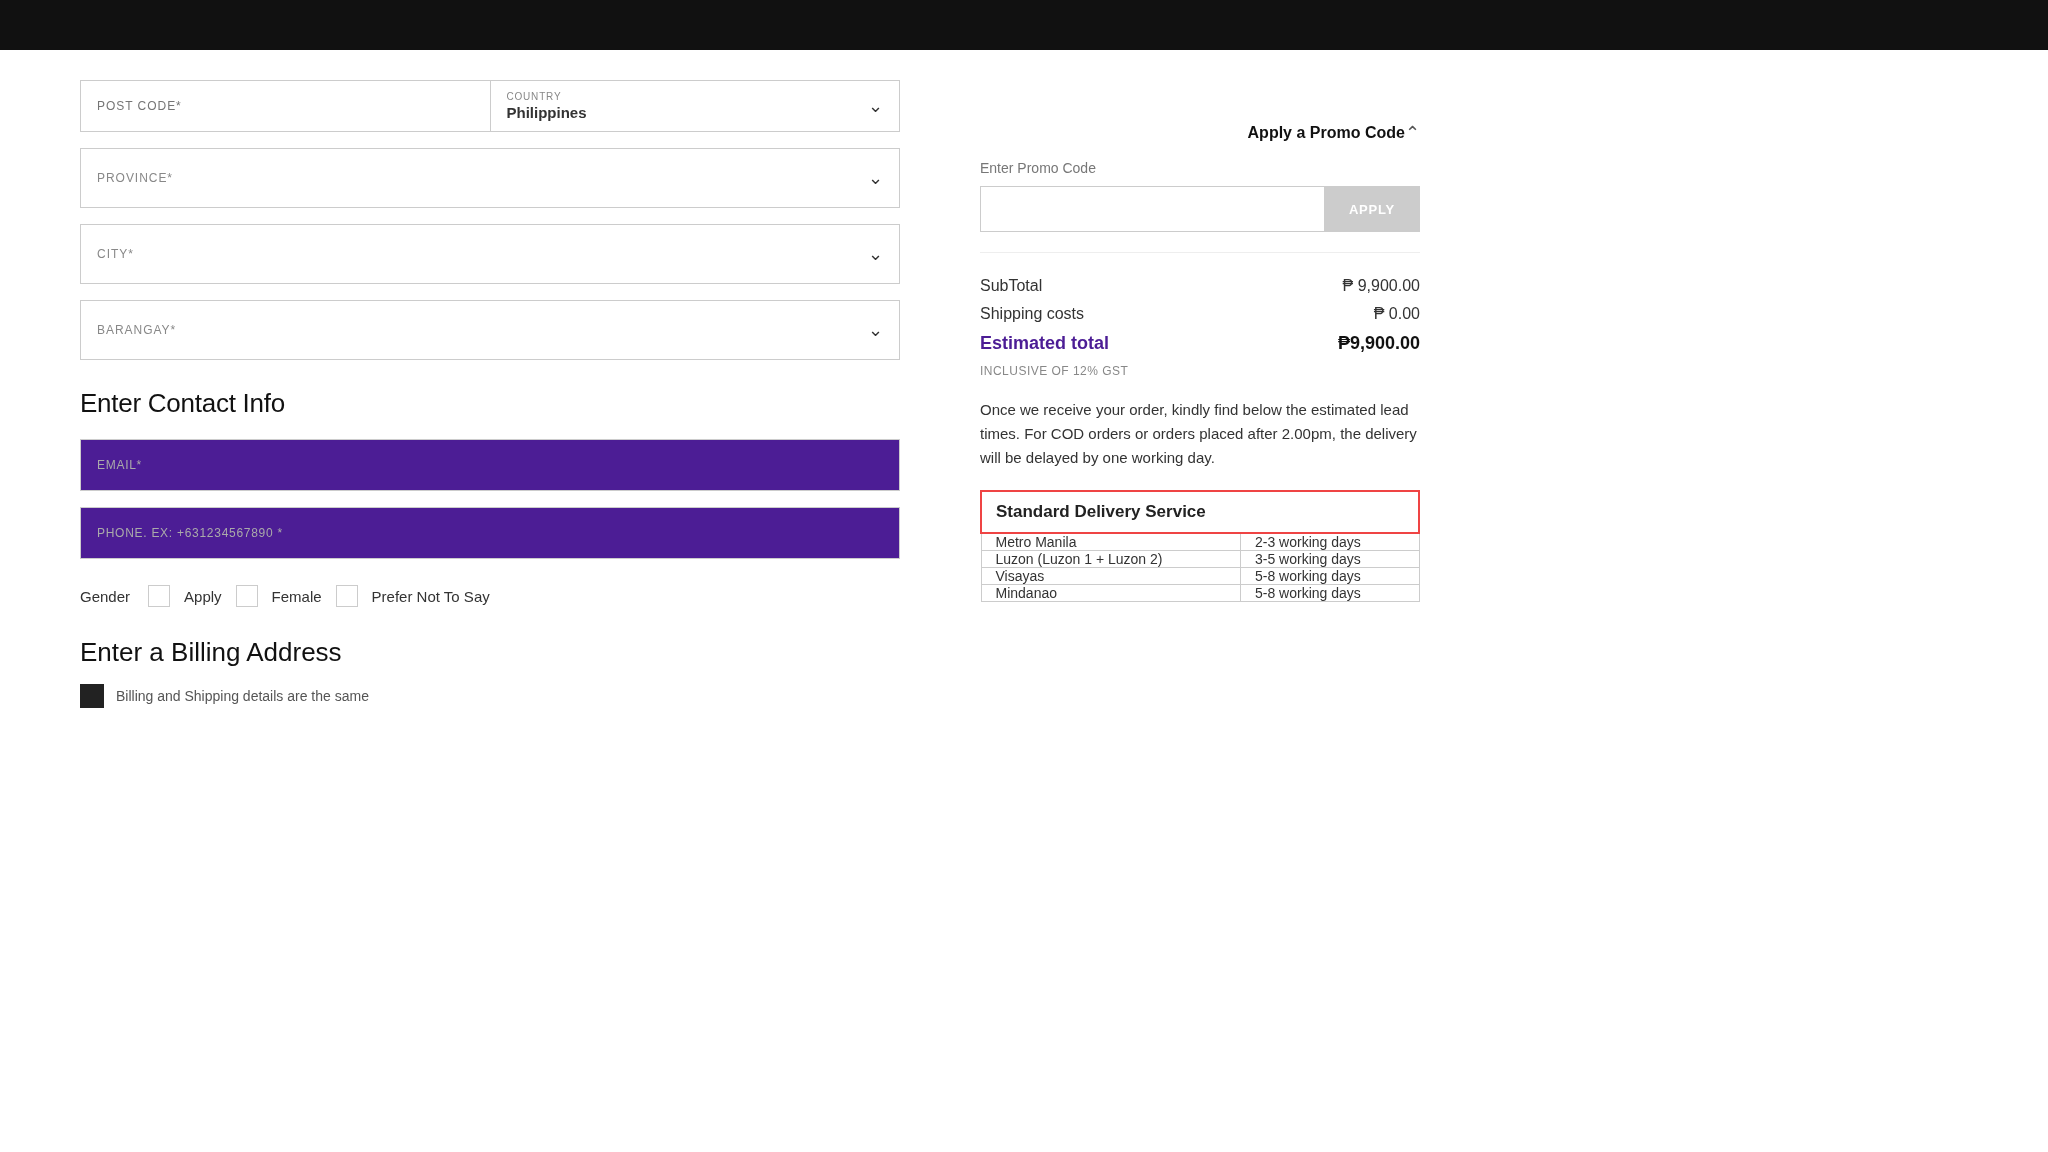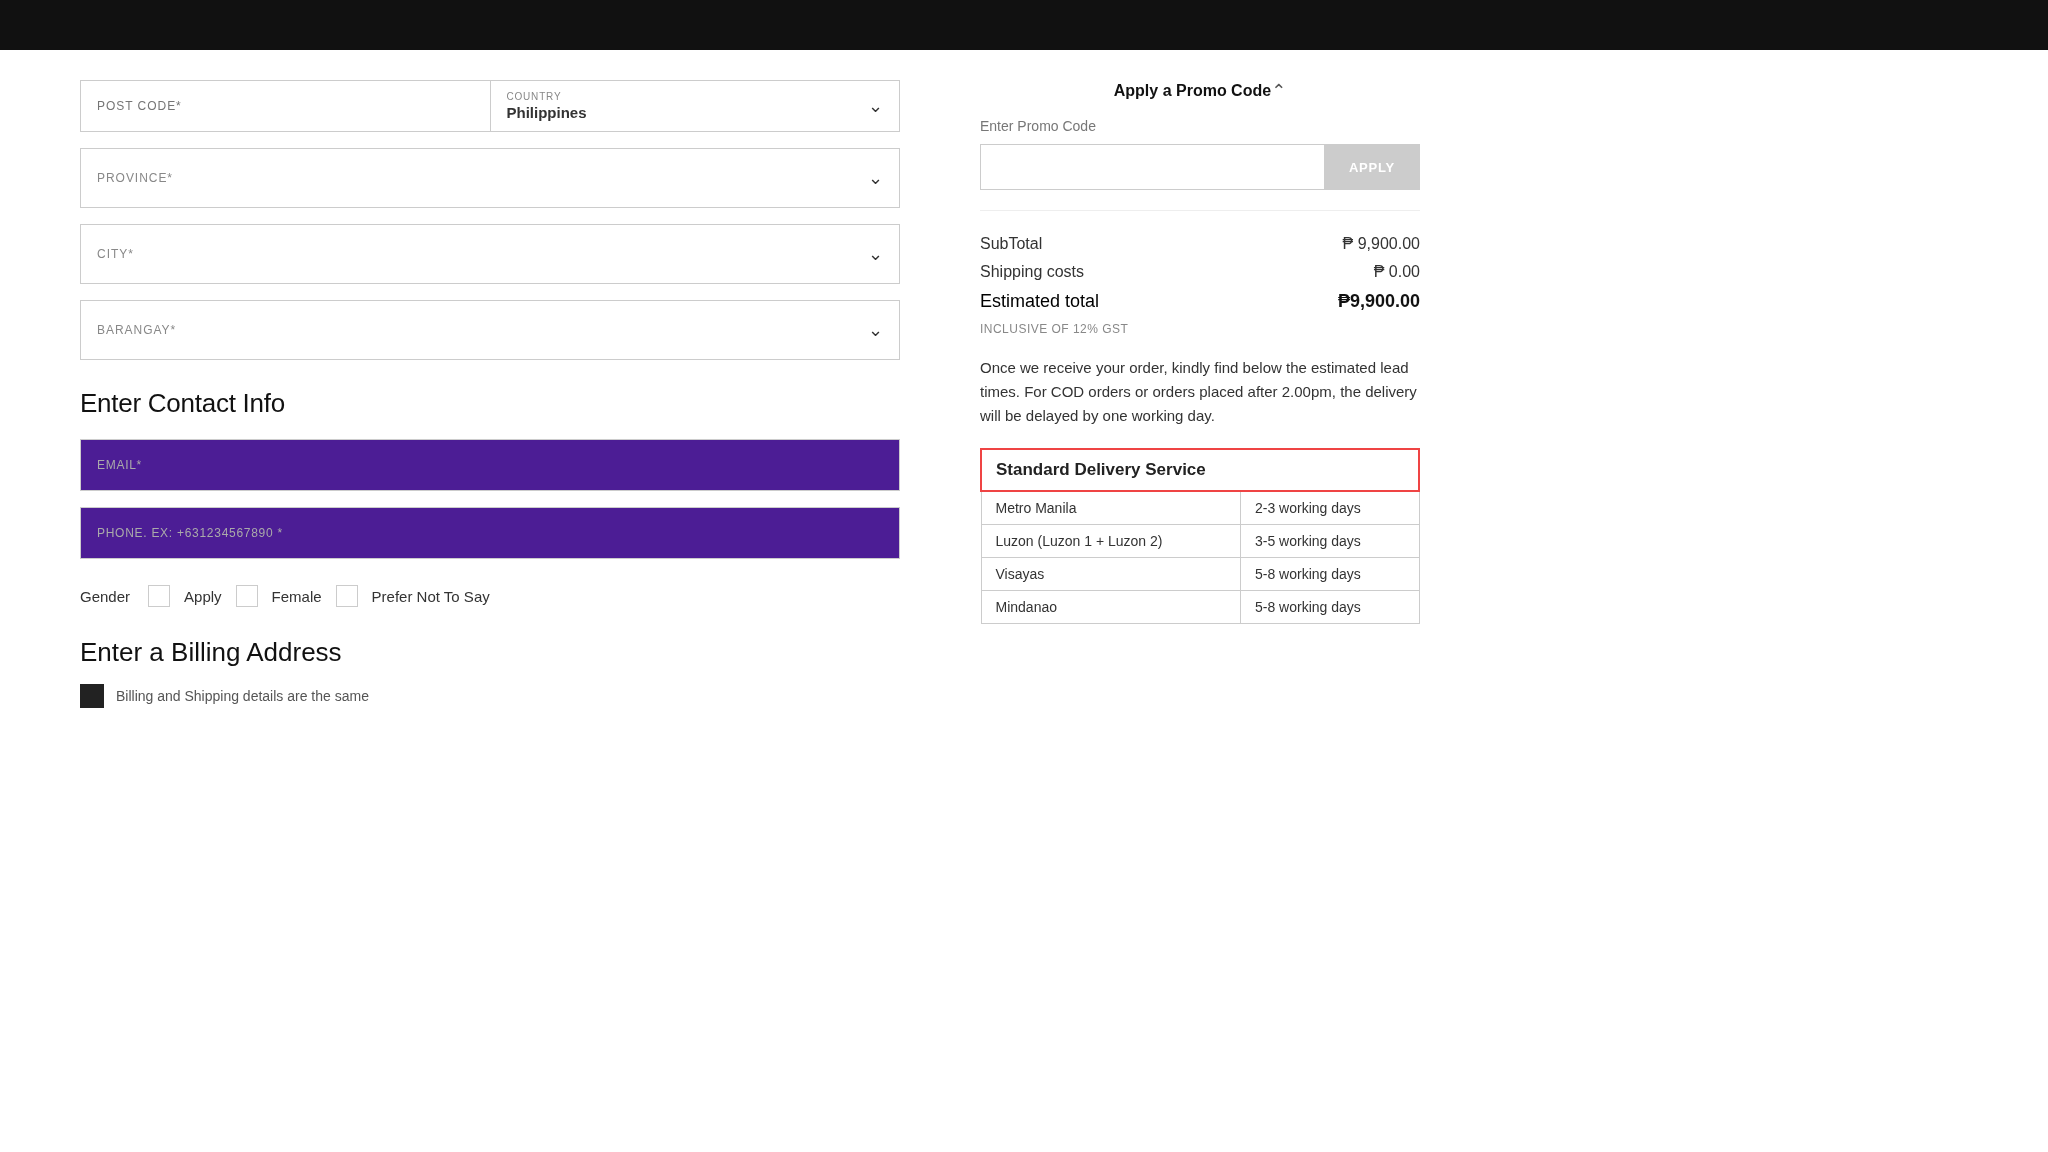--- a/index.html
+++ b/index.html
@@ -206,23 +206,24 @@
 
     
     .promo-section {
       border-bottom: 1px solid #eee;
       padding-bottom: 20px;
       margin-bottom: 24px;
     }
 
     .promo-header {
       display: flex;
-      justify-content: center;
+      justify-content: flex-end;
       align-items: center;
       margin-bottom: 16px;
+      margin-top: 42px;
     }
 
     .promo-title {
       font-size: 16px;
       font-weight: 700;
       color: #111;
     }
 
     .promo-chevron-up {
       font-size: 18px;
@@ -276,22 +277,22 @@
       color: #333;
     }
 
     .order-line-value {
       font-size: 16px;
       color: #333;
     }
 
     .order-total-label {
       font-size: 18px;
-      font-weight: 400;
-      color: #000000;
+      font-weight: 700;
+      color: #4c1d95;
     }
 
     .order-total-value {
       font-size: 18px;
       font-weight: 700;
       color: #111;
     }
 
     .gst-note {
       font-size: 12px;
@@ -319,21 +320,21 @@
     .delivery-table th {
       text-align: left;
       padding: 10px 14px;
       font-size: 17px;
       font-weight: 700;
       border: 2px solid #ef4444;
       background: #fff;
     }
 
     .delivery-table td {
-      padding: 8px 14px;
+      padding: 0 14px;
       font-size: 14px;
       border: 1px solid #ccc;
       color: #333;
     }
   </style>
 </head>
 <body>
 
 <div class="top-bar"></div>
 

